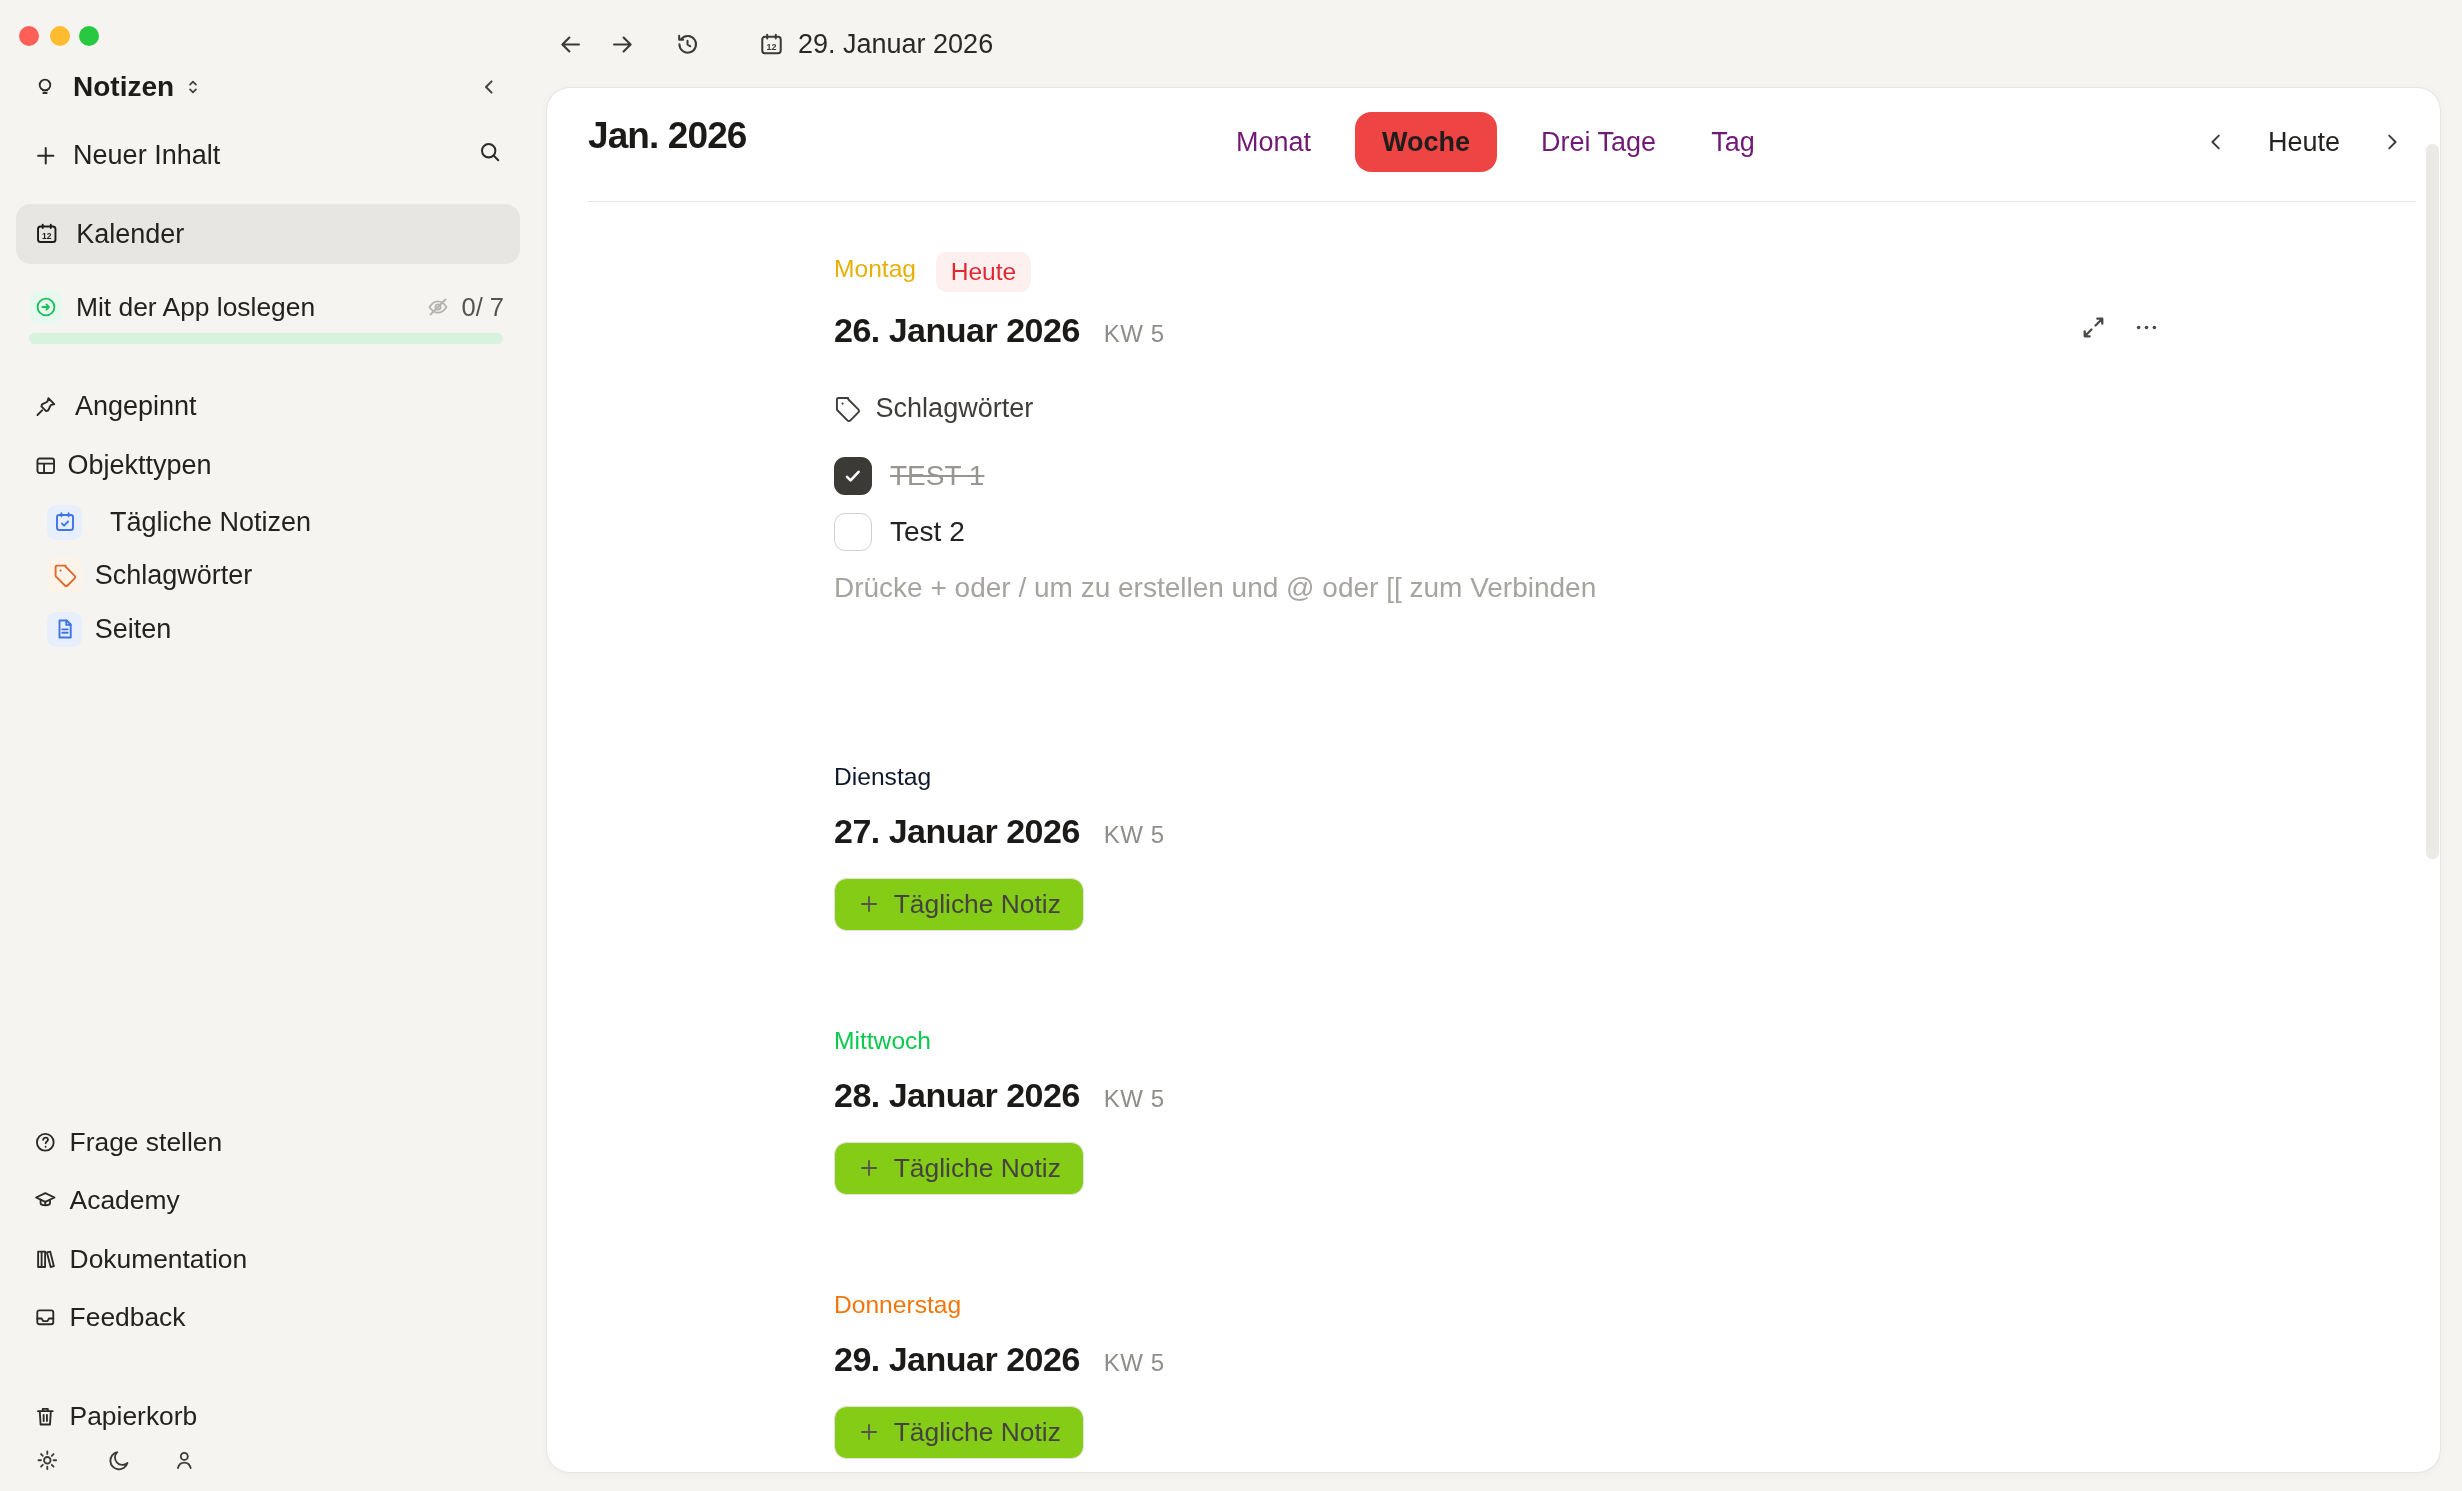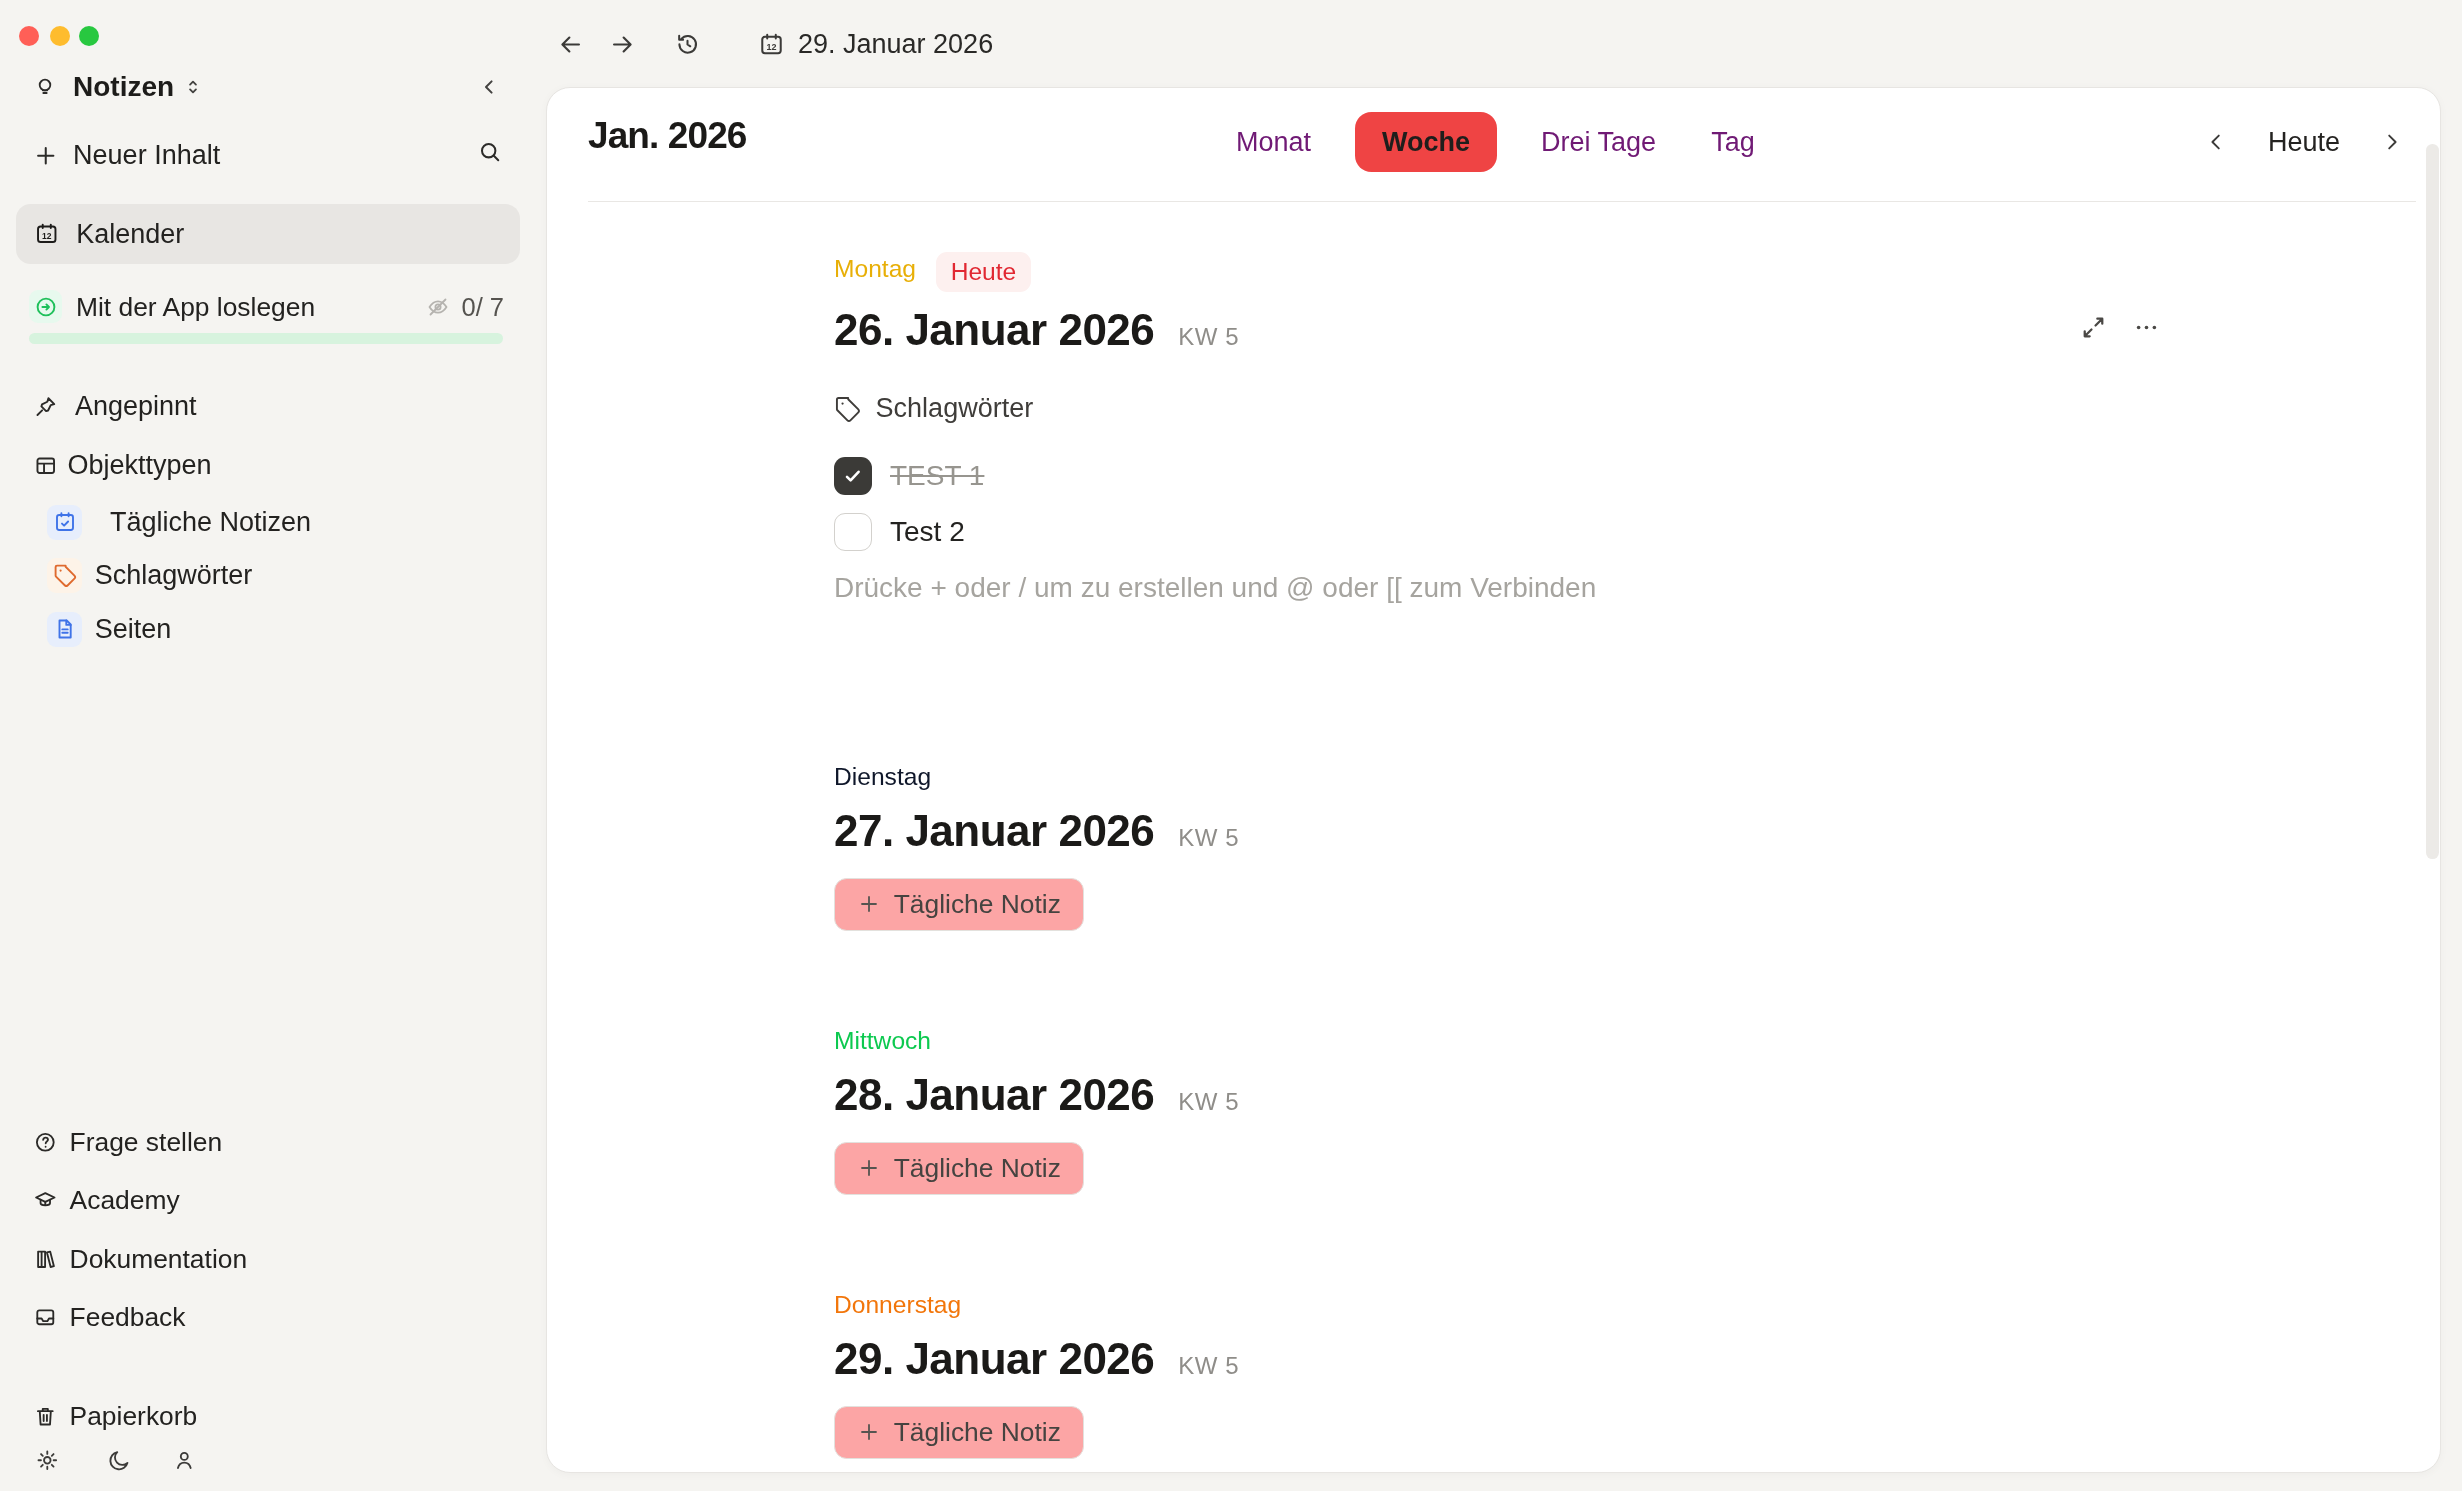--- a/index.html
+++ b/index.html
@@ -65,38 +65,38 @@
   .head-divider { position:absolute; left:41px; right:24px; top:113px; height:0.9px; background:#e9e7e4; }
 
   
   .day { position:absolute; left:287px; width:1339px; }
   .day-name { font-size:24.6px; font-weight:500; line-height:33px; display:inline-block; }
   .c-gold { color:#e8af07; } .c-pink { color:#0f172a; } .c-green { color:#0cc94f; } .c-orange { color:#f2760b; }
   .today-badge { display:inline-flex; align-items:center; height:40px; padding:0 14.6px; margin-left:20px;
                  border-radius:11px; background:#fdf0ef; color:#e12832; font-size:24.6px; font-weight:500;
                  vertical-align:top; }
   .date-row { margin-top:14.6px; display:flex; align-items:baseline; }
-  .date-row h2 { font-size:44px; font-weight:700; letter-spacing:-0.5px; color:#1b1a18; line-height:46px; }
+  .date-row h2 { font-size:34px; font-weight:700; letter-spacing:-0.5px; color:#1b1a18; line-height:46px; }
   .kw { margin-left:24px; font-size:24px; color:#8f8d89; letter-spacing:0.5px; }
   .day-actions { position:absolute; left:1246px; top:62px; display:flex; align-items:center; gap:25.5px; color:#4a4845; }
 
   .prop-row { margin-top:40px; display:flex; align-items:center; gap:14.6px; color:#3f3d3a; }
   .prop-row .prop-label { font-size:27px; }
   .todo-list { margin-top:24px; }
   .todo { height:56px; display:flex; align-items:center; gap:18px; }
   .cbox { width:38px; height:38px; border-radius:11px; flex:0 0 auto;
           display:flex; align-items:center; justify-content:center; }
   .cbox.checked { background:#3b3a37; }
   .cbox.empty { background:#fff; border:1.8px solid #d3d1cd; }
   .todo-text { font-size:28px; color:#232220; }
   .todo-text.done { color:#97958f; text-decoration:line-through; }
   .placeholder { margin-top:9px; font-size:28px; line-height:38px; color:#a6a49f; }
 
   .daily-btn { margin-top:24px; display:inline-flex; align-items:center; gap:12.7px; height:53px;
-               padding:18px 22px; border:1.4px solid #e3e1dd; border-radius:12.7px; background:#fca5a5;
+               padding:18px 22px; border:1.4px solid #e3e1dd; border-radius:12.7px; background:#84cc16;
                font-size:26.4px; color:#454340; cursor:default; }
   .daily-btn .plus { color:#565450; }
 
   .scroll-thumb { position:absolute; left:2426px; top:144px; width:12.7px; height:715px;
                   border-radius:6.4px; background:#eceae7; }
 </style>
 </head>
 <body>
 
 <div class="tl red"></div>

